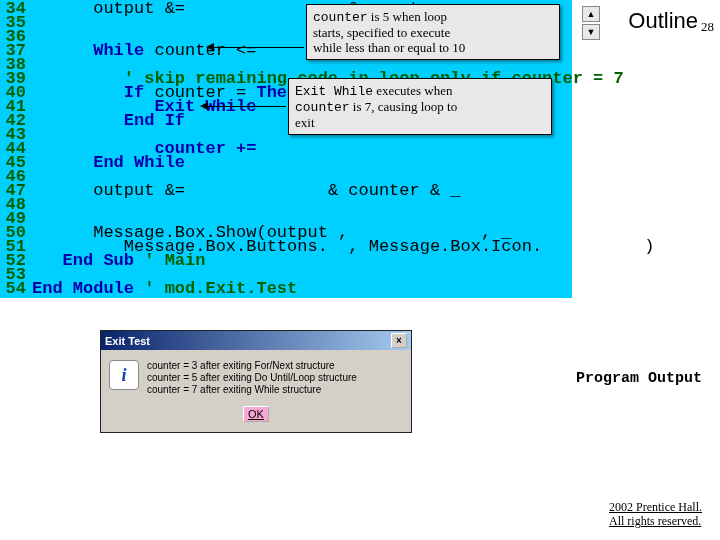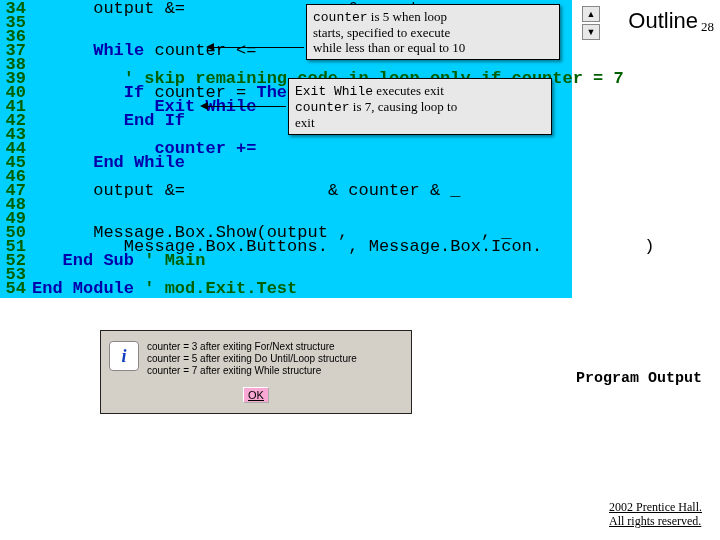--- a/index.html
+++ b/index.html
@@ -192,28 +192,32 @@
 
 <div class="callout callout1">
   <span class="kw">counter</span><span> is 5 when loop</span><br>
   <span>starts, specified to execute</span><br>
   <span>while less than or equal to 10</span>
 </div>
 <div class="arrow-line" style="top:47px;left:214px;width:90px;"></div>
 <div class="arrow-head" style="top:43px;left:206px;"></div>
 
 <div class="callout callout2">
-  <span class="kw">Exit While</span><span> executes exit</span><br>
+  <span class="kw">Exit While</span><span> executes when</span><br>
   <span class="kw">counter</span><span> is 7, causing loop to</span><br>
   <span>exit</span>
 </div>
 <div class="arrow-line" style="top:106px;left:208px;width:78px;"></div>
 <div class="arrow-head" style="top:102px;left:200px;"></div>
 
 <div class="dialog">
+  <div class="dlg-title">
+    <span>Exit Test</span>
+    <span class="dlg-close">×</span>
+  </div>
   <div class="dlg-body">
     <div class="dlg-icon">i</div>
     <div class="dlg-text">counter = 3 after exiting For/Next structure
 counter = 5 after exiting Do Until/Loop structure
 counter = 7 after exiting While structure</div>
   </div>
   <div class="dlg-btnrow">
     <button class="dlg-ok">OK</button>
   </div>
 </div>

